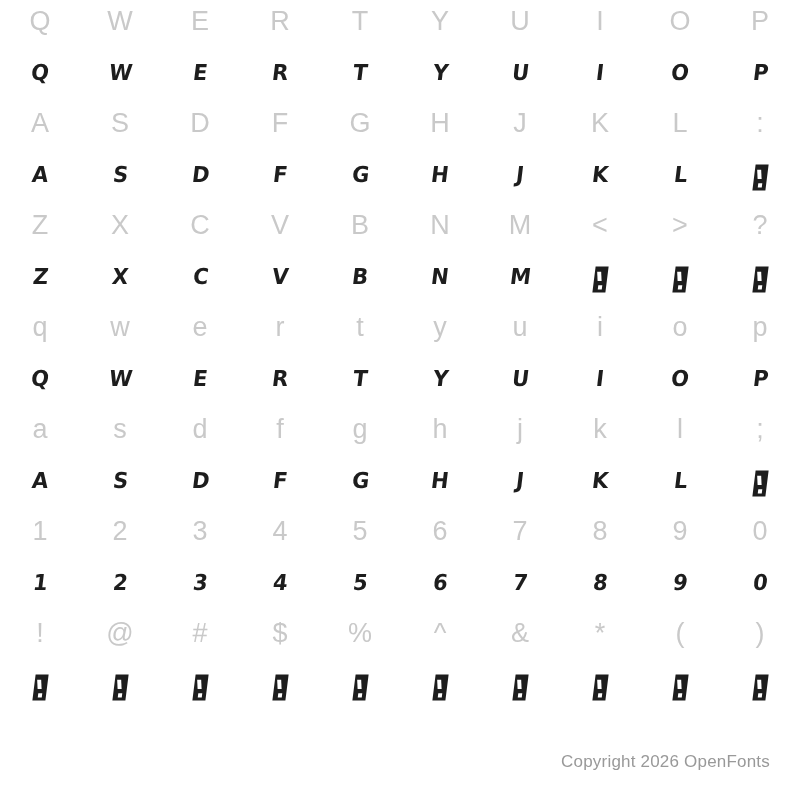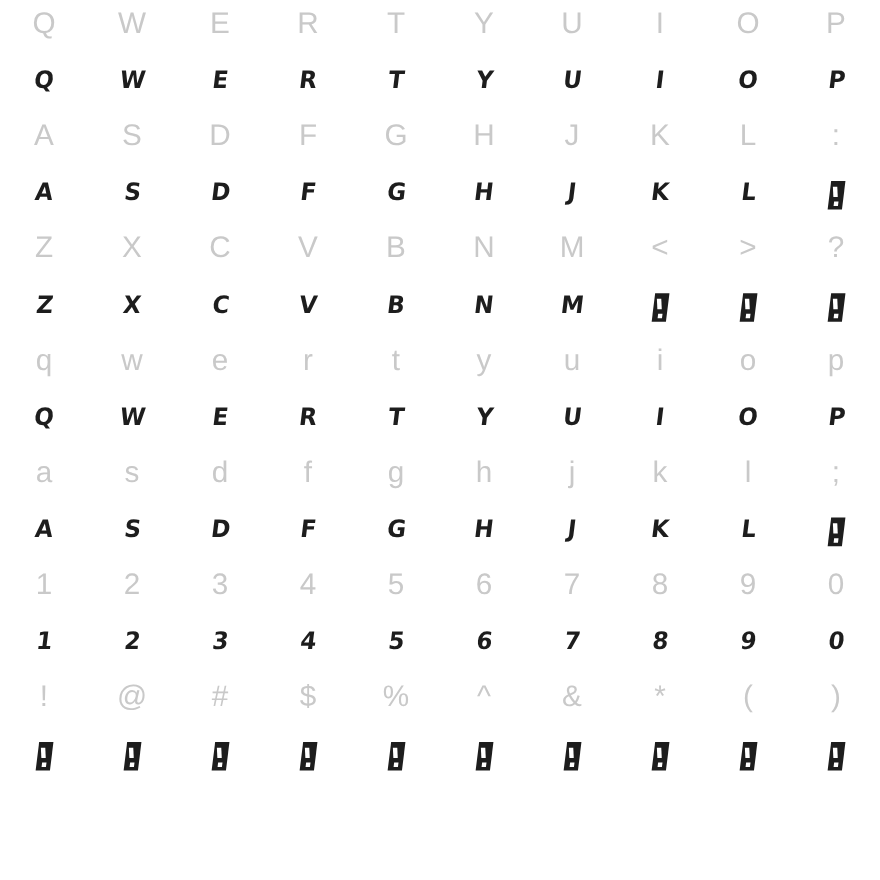--- a/index.html
+++ b/index.html
@@ -280,13 +280,14 @@
         <div class="cell"><span class="blockglyph"></span></div>
         <div class="cell"><span class="blockglyph"></span></div>
         <div class="cell"><span class="blockglyph"></span></div>
         <div class="cell"><span class="blockglyph"></span></div>
         <div class="cell"><span class="blockglyph"></span></div>
         <div class="cell"><span class="blockglyph"></span></div>
         <div class="cell"><span class="blockglyph"></span></div>
         <div class="cell"><span class="blockglyph"></span></div>
       </div>
     </div>
+  <div id="copyright">Copyright 2026 OpenFonts</div>
 </div>
 
 </body></html>

